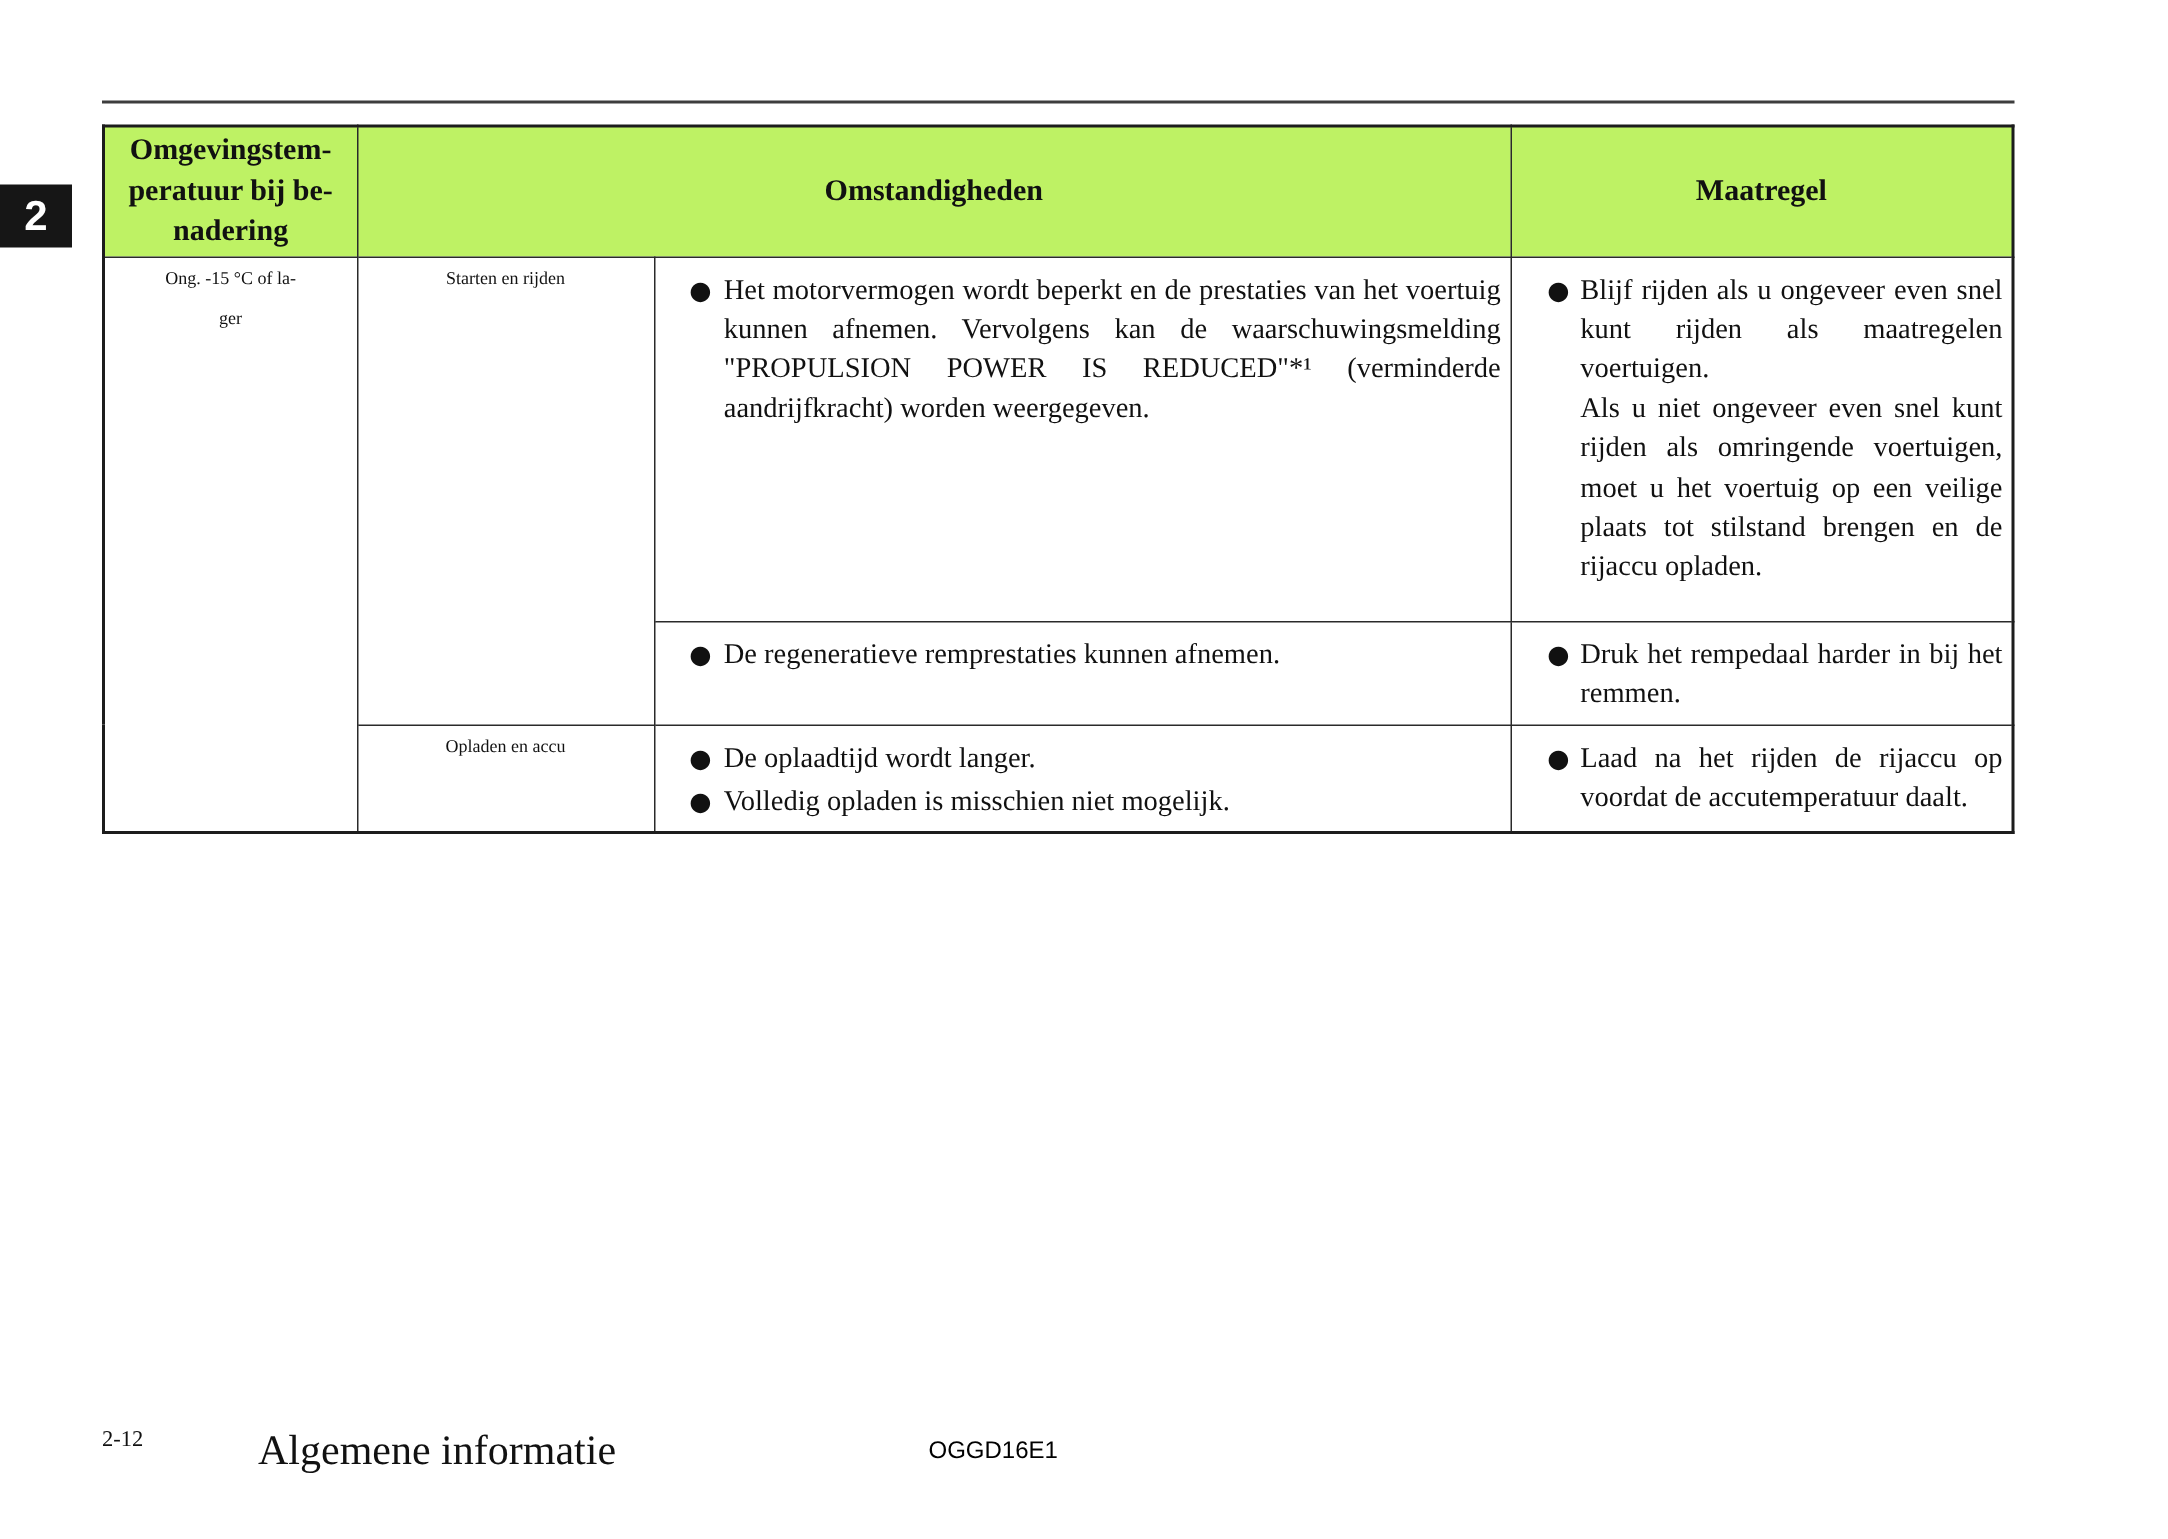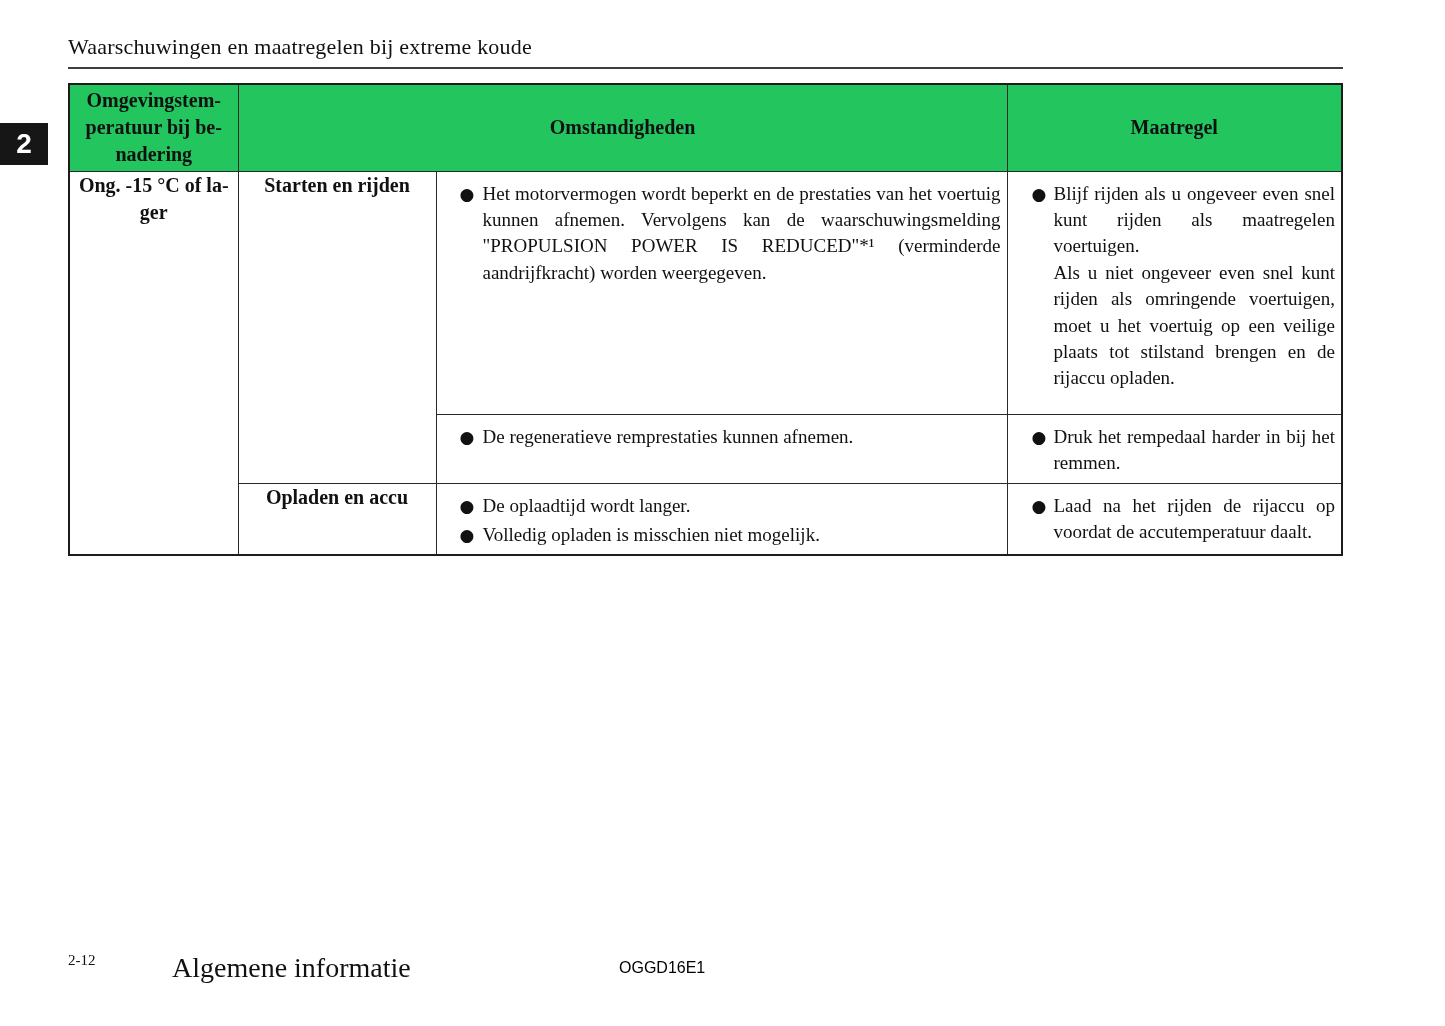--- a/index.html
+++ b/index.html
@@ -50,33 +50,32 @@
     border-collapse: collapse;
     table-layout: fixed;
     border: 2.5px solid #1c1c1c;
   }
   table.main th, table.main td {
     border: 1.6px solid #2a2a2a;
     padding: 0;
     vertical-align: top;
   }
   table.main th {
-    background: #22c55e;
+    background: #bef264;
     font-weight: bold;
     font-size: 20px;
     line-height: 27px;
     text-align: center;
     vertical-align: middle;
   }
   td.center-cell {
     text-align: center;
     vertical-align: middle;
-    font-size: 20px;
+    font-size: 12px;
     line-height: 27px;
-    font-weight: bold;
   }
   .preline { white-space: pre-line; }
 
   .cellpad { padding: 9px 6px 6px 23px; }
   .cellpad.meas { padding-left: 24px; }
 
   .bullet-item {
     display: flex;
     font-size: 19px;
     line-height: 26.4px;
@@ -115,21 +114,20 @@
 </style>
 </head>
 <body>
 
 <div class="page">
 
   <div class="chapter-tab">
     <span>2</span>
   </div>
 
-  <div class="page-title">Waarschuwingen en maatregelen bij extreme koude</div>
   <div class="title-rule"></div>
 
   <table class="main">
     <colgroup>
       <col style="width:169px">
       <col style="width:198px">
       <col style="width:571px">
       <col style="width:335px">
     </colgroup>
     <tbody>

